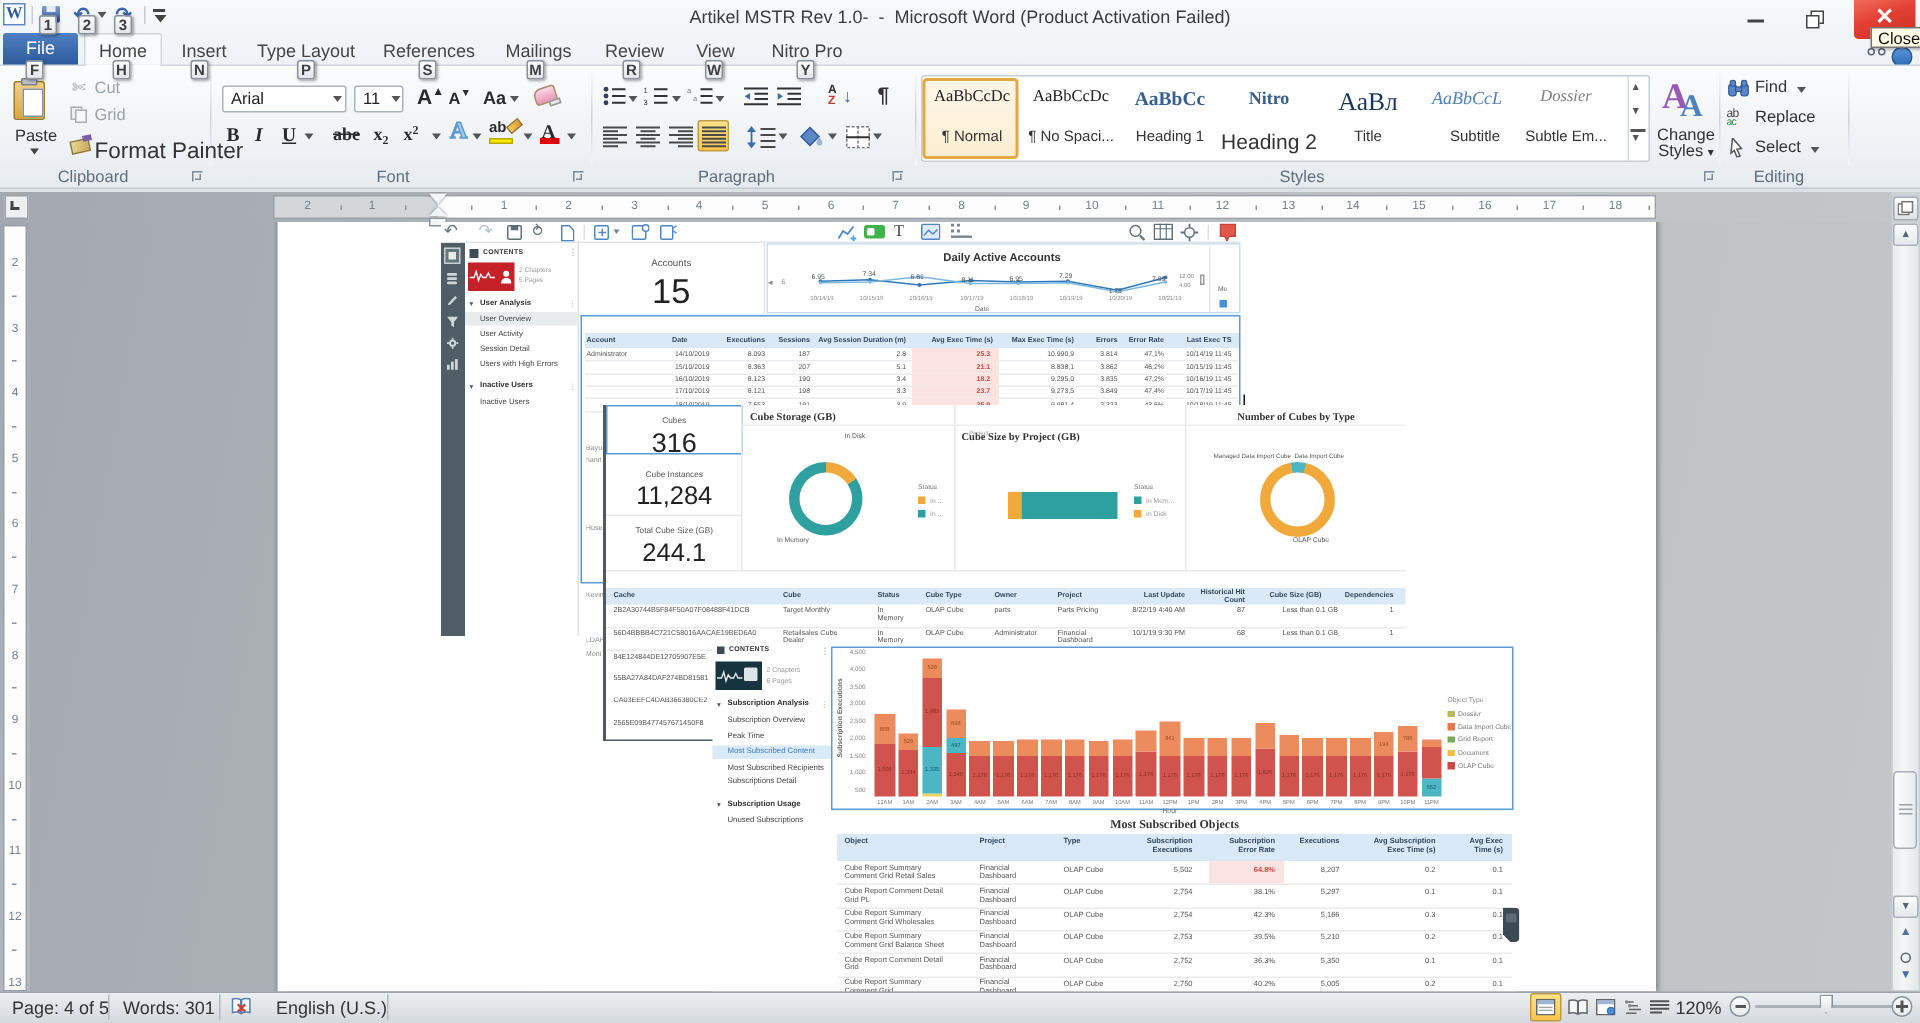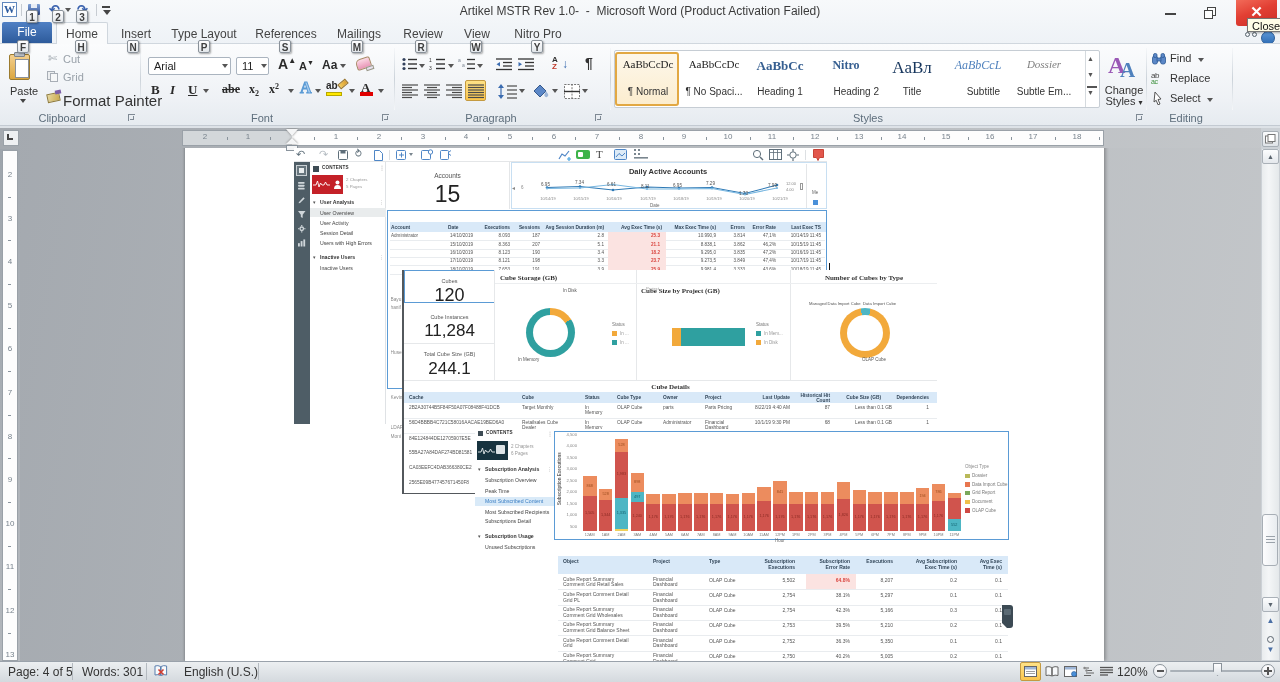--- a/index.html
+++ b/index.html
@@ -344,21 +344,21 @@
 <div style="position:absolute;left:829px;top:263px;width:1px;height:9px;background:#111"></div>
 <div style="position:absolute;left:390.5px;top:297px;width:11px;overflow:hidden;font-size:4.8px;color:#8a8a8a;z-index:5">Bayu</div>
 <div style="position:absolute;left:390.5px;top:305px;width:11px;overflow:hidden;font-size:4.8px;color:#8a8a8a;z-index:5">hanif</div>
 <div style="position:absolute;left:390.5px;top:350px;width:11px;overflow:hidden;font-size:4.8px;color:#8a8a8a;z-index:5">Huse</div>
 <div style="position:absolute;left:390.5px;top:395px;width:11px;overflow:hidden;font-size:4.8px;color:#8a8a8a;z-index:5">Kevin</div>
 <div style="position:absolute;left:390.5px;top:425px;width:11px;overflow:hidden;font-size:4.8px;color:#8a8a8a;z-index:5">LDAP</div>
 <div style="position:absolute;left:390.5px;top:433.5px;width:11px;overflow:hidden;font-size:4.8px;color:#8a8a8a;z-index:5">Moni</div>
 <div style="position:absolute;left:402px;top:270px;width:536px;height:224px;background:#fff;border-left:2px solid #53585c;border-bottom:1.5px solid #53585c;z-index:6"></div>
 <div style="position:absolute;left:403.5px;top:270px;width:91px;height:33px;border:1.5px solid #5b9bd5;z-index:7;"></div>
 <div style="position:absolute;left:406px;top:277.5px;width:87px;text-align:center;font-size:5.5px;color:#555;z-index:7;">Cubes</div>
-<div style="position:absolute;left:406px;top:284.5px;width:87px;text-align:center;font-size:18px;color:#222;z-index:7;">120</div>
+<div style="position:absolute;left:406px;top:284.5px;width:87px;text-align:center;font-size:18px;color:#222;z-index:7;">316</div>
 <div style="position:absolute;left:406px;top:314px;width:87px;text-align:center;font-size:5.5px;color:#555;z-index:7;">Cube Instances</div>
 <div style="position:absolute;left:406px;top:321px;width:87px;text-align:center;font-size:17px;color:#222;z-index:7;">11,284</div>
 <div style="position:absolute;left:404px;top:343px;width:90px;height:1px;background:#e6e8ea;z-index:7;"></div>
 <div style="position:absolute;left:406px;top:351px;width:87px;text-align:center;font-size:5.5px;color:#555;z-index:7;">Total Cube Size (GB)</div>
 <div style="position:absolute;left:406px;top:359px;width:87px;text-align:center;font-size:17px;color:#222;z-index:7;">244.1</div>
 <div style="position:absolute;left:494px;top:270px;width:1px;height:110px;background:#e6e8ea;z-index:7;"></div>
 <div style="position:absolute;left:636px;top:270px;width:1px;height:110px;background:#e6e8ea;z-index:7;"></div>
 <div style="position:absolute;left:790px;top:270px;width:1px;height:110px;background:#e6e8ea;z-index:7;"></div>
 <div style="position:absolute;left:404px;top:380px;width:533px;height:1px;background:#e6e8ea;z-index:7;"></div>
 <div style="position:absolute;left:500px;top:273.5px;font-size:7px;font-weight:bold;color:#333;font-family:'Liberation Serif',serif;z-index:7;">Cube Storage (GB)</div>
@@ -379,21 +379,20 @@
 <div style="position:absolute;left:681px;top:328px;width:64px;height:18px;background:#2fa0a0;z-index:7;"></div>
 <div style="position:absolute;left:756px;top:322px;font-size:4.5px;color:#777;z-index:7;">Status</div>
 <div style="position:absolute;left:756px;top:331px;width:5px;height:5px;background:#2fa0a0;z-index:7;"></div>
 <div style="position:absolute;left:764px;top:331px;font-size:4.5px;color:#999;z-index:7;">In Mem...</div>
 <div style="position:absolute;left:756px;top:340px;width:5px;height:5px;background:#f2a93b;z-index:7;"></div>
 <div style="position:absolute;left:764px;top:340px;font-size:4.5px;color:#999;z-index:7;">In Disk</div>
 <div style="position:absolute;left:840px;top:308px;width:50px;height:50px;border-radius:50%;background:conic-gradient(#4db6c4 0deg 13deg,#f2a93b 13deg 350deg,#4db6c4 350deg 360deg);z-index:7;"></div>
 <div style="position:absolute;left:847px;top:315px;width:36px;height:36px;border-radius:50%;background:#fff;z-index:7;"></div>
 <div style="position:absolute;left:809px;top:301px;font-size:4.2px;color:#555;z-index:7;">Managed Data Import Cube&nbsp;&nbsp;Data Import Cube</div>
 <div style="position:absolute;left:862px;top:357px;font-size:4.5px;color:#555;z-index:7;">OLAP Cube</div>
-<div style="position:absolute;left:404px;top:383px;width:533px;text-align:center;font-size:7px;font-weight:bold;color:#333;font-family:'Liberation Serif',serif;z-index:7;">Cube Details</div>
 <div style="position:absolute;left:404px;top:392px;width:533px;height:11px;background:#d9e9f8;z-index:7;"></div>
 <div style="position:absolute;left:409px;top:394.5px;font-size:4.8px;font-weight:bold;color:#33475a;z-index:7;">Cache</div>
 <div style="position:absolute;left:522px;top:394.5px;font-size:4.8px;font-weight:bold;color:#33475a;z-index:7;">Cube</div>
 <div style="position:absolute;left:585px;top:394.5px;font-size:4.8px;font-weight:bold;color:#33475a;z-index:7;">Status</div>
 <div style="position:absolute;left:617px;top:394.5px;font-size:4.8px;font-weight:bold;color:#33475a;z-index:7;">Cube Type</div>
 <div style="position:absolute;left:663px;top:394.5px;font-size:4.8px;font-weight:bold;color:#33475a;z-index:7;">Owner</div>
 <div style="position:absolute;left:705px;top:394.5px;font-size:4.8px;font-weight:bold;color:#33475a;z-index:7;">Project</div>
 <div style="position:absolute;left:740px;top:394.5px;width:50px;text-align:right;font-size:4.8px;font-weight:bold;color:#33475a;line-height:5.2px;z-index:7;">Last Update</div>
 <div style="position:absolute;left:780px;top:392.5px;width:50px;text-align:right;font-size:4.8px;font-weight:bold;color:#33475a;line-height:5.2px;z-index:7;">Historical Hit<br>Count</div>
 <div style="position:absolute;left:826px;top:394.5px;width:55px;text-align:right;font-size:4.8px;font-weight:bold;color:#33475a;line-height:5.2px;z-index:7;">Cube Size (GB)</div>
@@ -572,20 +571,21 @@
 <div style="position:absolute;left:965px;top:473.5px;width:4.5px;height:4.5px;background:#b9b959;z-index:9;"></div>
 <div style="position:absolute;left:972px;top:473.0px;font-size:4.5px;color:#777;z-index:9;">Dossier</div>
 <div style="position:absolute;left:965px;top:482.2px;width:4.5px;height:4.5px;background:#e8764f;z-index:9;"></div>
 <div style="position:absolute;left:972px;top:481.7px;font-size:4.5px;color:#777;z-index:9;">Data Import Cube</div>
 <div style="position:absolute;left:965px;top:490.9px;width:4.5px;height:4.5px;background:#7aa85c;z-index:9;"></div>
 <div style="position:absolute;left:972px;top:490.4px;font-size:4.5px;color:#777;z-index:9;">Grid Report</div>
 <div style="position:absolute;left:965px;top:499.6px;width:4.5px;height:4.5px;background:#f0c04a;z-index:9;"></div>
 <div style="position:absolute;left:972px;top:499.1px;font-size:4.5px;color:#777;z-index:9;">Document</div>
 <div style="position:absolute;left:965px;top:508.3px;width:4.5px;height:4.5px;background:#cf4944;z-index:9;"></div>
 <div style="position:absolute;left:972px;top:507.8px;font-size:4.5px;color:#777;z-index:9;">OLAP Cube</div>
+<div style="position:absolute;left:558px;top:544.5px;width:450px;text-align:center;font-size:8px;font-weight:bold;color:#333;font-family:'Liberation Serif',serif;z-index:9;">Most Subscribed Objects</div>
 <div style="position:absolute;left:558px;top:556px;width:450px;height:18px;background:#d9e9f8;z-index:9;"></div>
 <div style="position:absolute;left:563px;top:559px;font-size:5px;font-weight:bold;color:#33475a;line-height:5.8px;z-index:9;">Object</div>
 <div style="position:absolute;left:653px;top:559px;font-size:5px;font-weight:bold;color:#33475a;line-height:5.8px;z-index:9;">Project</div>
 <div style="position:absolute;left:709px;top:559px;font-size:5px;font-weight:bold;color:#33475a;line-height:5.8px;z-index:9;">Type</div>
 <div style="position:absolute;left:735px;top:559px;width:60px;text-align:right;font-size:5px;font-weight:bold;color:#33475a;line-height:5.8px;z-index:9;">Subscription<br>Executions</div>
 <div style="position:absolute;left:795px;top:559px;width:55px;text-align:right;font-size:5px;font-weight:bold;color:#33475a;line-height:5.8px;z-index:9;">Subscription<br>Error Rate</div>
 <div style="position:absolute;left:848px;top:559px;width:45px;text-align:right;font-size:5px;font-weight:bold;color:#33475a;line-height:5.8px;z-index:9;">Executions</div>
 <div style="position:absolute;left:895px;top:559px;width:62px;text-align:right;font-size:5px;font-weight:bold;color:#33475a;line-height:5.8px;z-index:9;">Avg Subscription<br>Exec Time (s)</div>
 <div style="position:absolute;left:960px;top:559px;width:42px;text-align:right;font-size:5px;font-weight:bold;color:#33475a;line-height:5.8px;z-index:9;">Avg Exec<br>Time (s)</div>
 <div style="position:absolute;left:806px;top:574.0px;width:50px;height:15.3px;background:#fbe3e1;z-index:9;"></div>
@@ -882,21 +882,21 @@
 <div style="position:absolute;left:582px;top:89px;width:0;height:0;border-left:3px solid transparent;border-right:3px solid transparent;border-top:4px solid #555"></div>
 <div style="position:absolute;left:614px;top:50px;width:486px;height:58px;background:#fff;border:1px solid #c6cdd4;border-radius:2px"></div>
 <div style="position:absolute;left:615px;top:52px;width:64px;height:54px;background:linear-gradient(#fdf7ea,#fcedcf);border:2px solid #e2a843;border-radius:3px"></div>
 <div style="position:absolute;left:615px;top:58px;width:66px;text-align:center;font-size:11px;font-weight:normal;font-style:normal;color:#222;font-family:'Liberation Serif',serif">AaBbCcDc</div>
 <div style="position:absolute;left:615px;top:86px;width:66px;text-align:center;font-size:10px;color:#333">¶ Normal</div>
 <div style="position:absolute;left:681px;top:58px;width:66px;text-align:center;font-size:11px;font-weight:normal;font-style:normal;color:#222;font-family:'Liberation Serif',serif">AaBbCcDc</div>
 <div style="position:absolute;left:681px;top:86px;width:66px;text-align:center;font-size:10px;color:#333">¶ No Spaci...</div>
 <div style="position:absolute;left:747px;top:58px;width:66px;text-align:center;font-size:13px;font-weight:bold;font-style:normal;color:#365f91;font-family:'Liberation Serif',serif">AaBbCс</div>
 <div style="position:absolute;left:747px;top:86px;width:66px;text-align:center;font-size:10px;color:#333">Heading 1</div>
 <div style="position:absolute;left:813px;top:58px;width:66px;text-align:center;font-size:12px;font-weight:bold;font-style:normal;color:#365f91;font-family:'Liberation Serif',serif">Nitro</div>
-<div style="position:absolute;left:813px;top:86px;width:66px;text-align:right;font-size:10px;color:#333">Heading 2</div>
+<div style="position:absolute;left:813px;top:86px;width:66px;text-align:center;font-size:14px;color:#333">Heading 2</div>
 <div style="position:absolute;left:879px;top:58px;width:66px;text-align:center;font-size:17px;font-weight:normal;font-style:normal;color:#17365d;font-family:'Liberation Serif',serif">AaBл</div>
 <div style="position:absolute;left:879px;top:86px;width:66px;text-align:center;font-size:10px;color:#333">Title</div>
 <div style="position:absolute;left:945px;top:58px;width:66px;text-align:center;font-size:12px;font-weight:normal;font-style:italic;color:#4f81bd;font-family:'Liberation Serif',serif">AaBbCcL</div>
 <div style="position:absolute;left:934px;top:86px;width:66px;text-align:right;font-size:10px;color:#333">Subtitle</div>
 <div style="position:absolute;left:1011px;top:58px;width:66px;text-align:center;font-size:11px;font-weight:normal;font-style:italic;color:#808080;font-family:'Liberation Serif',serif">Dossier</div>
 <div style="position:absolute;left:1011px;top:86px;width:66px;text-align:center;font-size:10px;color:#333">Subtle Em...</div>
 <div style="position:absolute;left:1085px;top:51px;width:14px;height:56px;border-left:1px solid #d5dade"></div>
 <div style="position:absolute;left:1087px;top:55px;font-size:7px;color:#555">▲</div>
 <div style="position:absolute;left:1087px;top:71px;font-size:7px;color:#555">▼</div>
 <div style="position:absolute;left:1087px;top:89px;font-size:7px;color:#555">▼</div>

